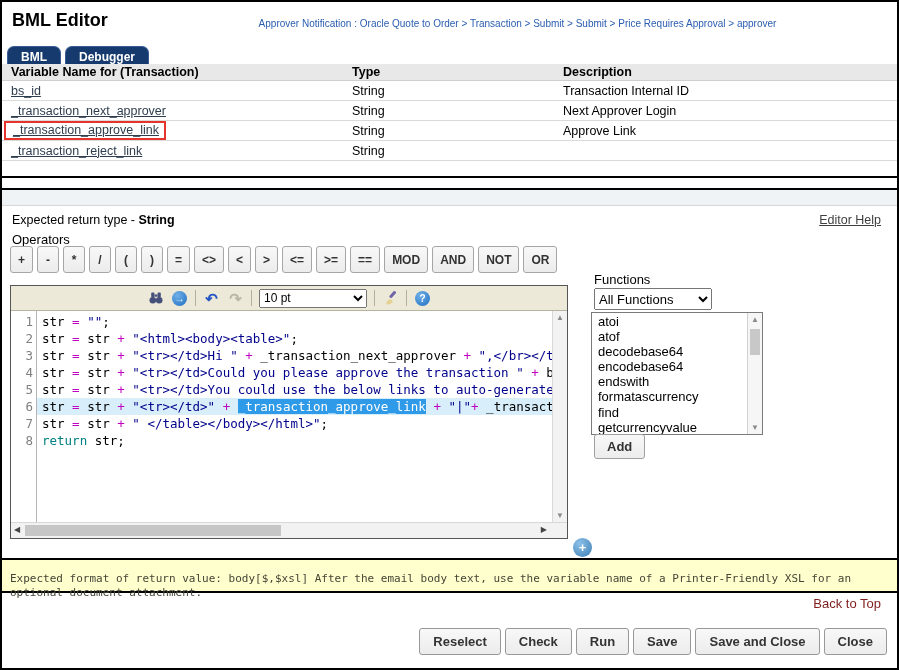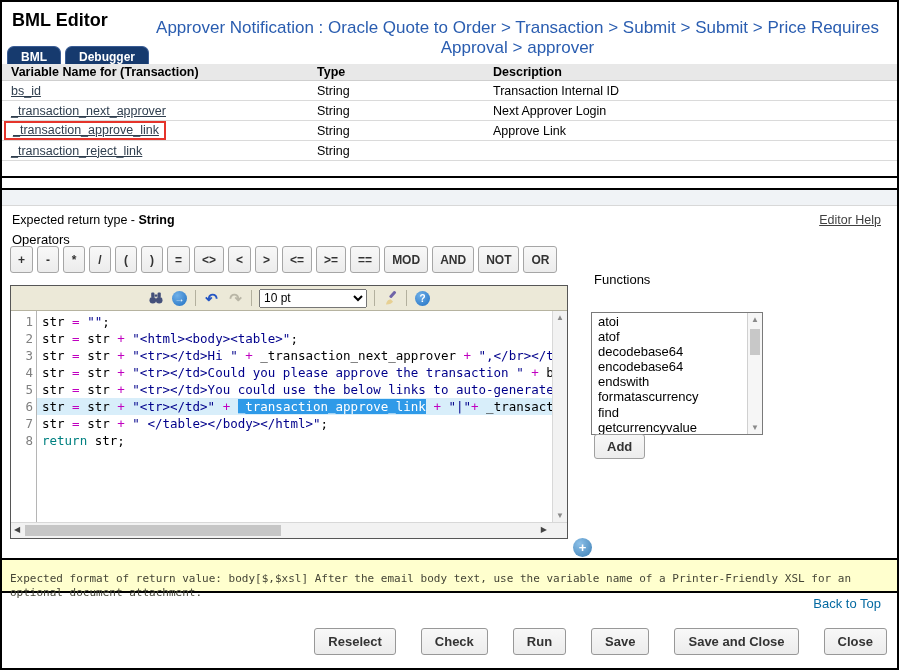--- a/index.html
+++ b/index.html
@@ -4,28 +4,28 @@
 <style>
   * { box-sizing: border-box; margin: 0; padding: 0; }
   html,body { background:#fff; }
   .page {
     position: relative; width: 899px; height: 670px;
     border: 2px solid #000; background: #fff; overflow: hidden;
     font-family: "Liberation Sans", sans-serif; color:#000;
   }
   .page-title { position:absolute; left:10px; top:8px; font-size:18px; font-weight:bold; }
   .breadcrumb { position:absolute; left:150px; right:14px; top:16px; text-align:center;
-    font-size:17px; color:#2a5db0; }
+    font-size:10px; color:#2a5db0; }
   
   .tabs { position:absolute; left:5px; top:44px; display:flex; gap:4px; }
   .tab { background:#163a6e; color:#fff; font-size:12px; font-weight:bold;
     padding:3px 13px 4px 13px; border-radius:7px 7px 0 0; border:1px solid #3a5c94; border-bottom:none; }
   
   .var-table { position:absolute; left:0; right:0; top:62px; font-size:12.5px; }
-  .vt-row { display:flex; align-items:center; height:20px; border-bottom:1px solid #dadada; }
+  .vt-row { display:flex; align-items:center; height:20px; border-bottom:1px solid #dadada;gap:35px; }
   .vt-head { background:#e8e8e8; font-weight:bold; height:17px; border-bottom:1px solid #cfcfcf; }
   .vt-c1 { width:315px; padding-left:9px; }
   .vt-c2 { width:176px; }
   .vt-c3 { flex:1; }
   .var-link { color:#2f3e4e; text-decoration:underline; cursor:pointer; }
   .red-box { display:inline-block; border:2px solid #e5342b; padding:0 5px 1px 7px; margin-left:-7px; }
   .divider1 { position:absolute; left:0; right:0; top:174px; height:2px; background:#000; }
   .divider2 { position:absolute; left:0; right:0; top:186px; height:2px; background:#000; }
   .gray-strip { position:absolute; left:0; right:0; top:188px; height:16px; background:#f0f3f6; border-bottom:1px solid #d8d8d8; }
   .return-type { position:absolute; left:10px; top:211px; font-size:12.5px; }
@@ -87,22 +87,22 @@
   .fn-thumb { position:absolute; left:2px; right:2px; top:16px; height:26px; background:#c8c8c8; }
   .fn-up { position:absolute; top:2px; left:0; right:0; text-align:center; font-size:8px; color:#8a8a8a; cursor:pointer; }
   .fn-down { position:absolute; bottom:2px; left:0; right:0; text-align:center; font-size:8px; color:#8a8a8a; cursor:pointer; }
   .add-btn { position:absolute; left:592px; top:432px; height:25px; padding:4px 12px;
     background:linear-gradient(#f8f8f8,#ececec); border:1px solid #a0a0a0; border-radius:3px;
     font-size:13px; font-weight:bold; color:#333; cursor:pointer; }
   
   .note { position:absolute; left:0; right:0; top:556px; background:#ffffce;
     border-top:2px solid #000; border-bottom:2px solid #000; padding:12px 8px; height:35px;
     font:11px/14px "DejaVu Sans Mono", monospace; color:#454536; }
-  .back-top { position:absolute; right:16px; top:594px; font-size:13px; color:#0369a1; text-decoration:none; cursor:pointer; }
-  .footer-buttons { position:absolute; right:10px; top:626px; display:flex; gap:25px; }
+  .back-top { position:absolute; right:16px; top:594px; font-size:13px; color:#7f1d1d; text-decoration:none; cursor:pointer; }
+  .footer-buttons { position:absolute; right:10px; top:626px; display:flex; gap:4px; }
   .btn { height:27px; padding:0 13px; background:linear-gradient(#f8f8f8,#ececec);
     border:1px solid #989898; border-radius:3px; font-size:13px; font-weight:bold; color:#333; cursor:pointer;
     font-family:"Liberation Sans",sans-serif; }
 </style>
 </head>
 <body>
 
 <div class="page">
 
   <div class="page-title">BML Editor</div>
@@ -225,20 +225,23 @@
     <div class="ed-hscroll">
       <span class="hs-left">◀</span>
       <div class="hs-thumb"></div>
       <span class="hs-right">▶</span>
     </div>
   </div>
 
   <div class="add-circle">+</div>
 
   <div class="fn-label">Functions</div>
+  <select class="fn-select">
+    <option>All Functions</option>
+  </select>
   <div class="fn-list">
     <div class="fn-items">
         <div class="fn-item">atoi</div>
         <div class="fn-item">atof</div>
         <div class="fn-item">decodebase64</div>
         <div class="fn-item">encodebase64</div>
         <div class="fn-item">endswith</div>
         <div class="fn-item">formatascurrency</div>
         <div class="fn-item">find</div>
         <div class="fn-item">getcurrencyvalue</div>

